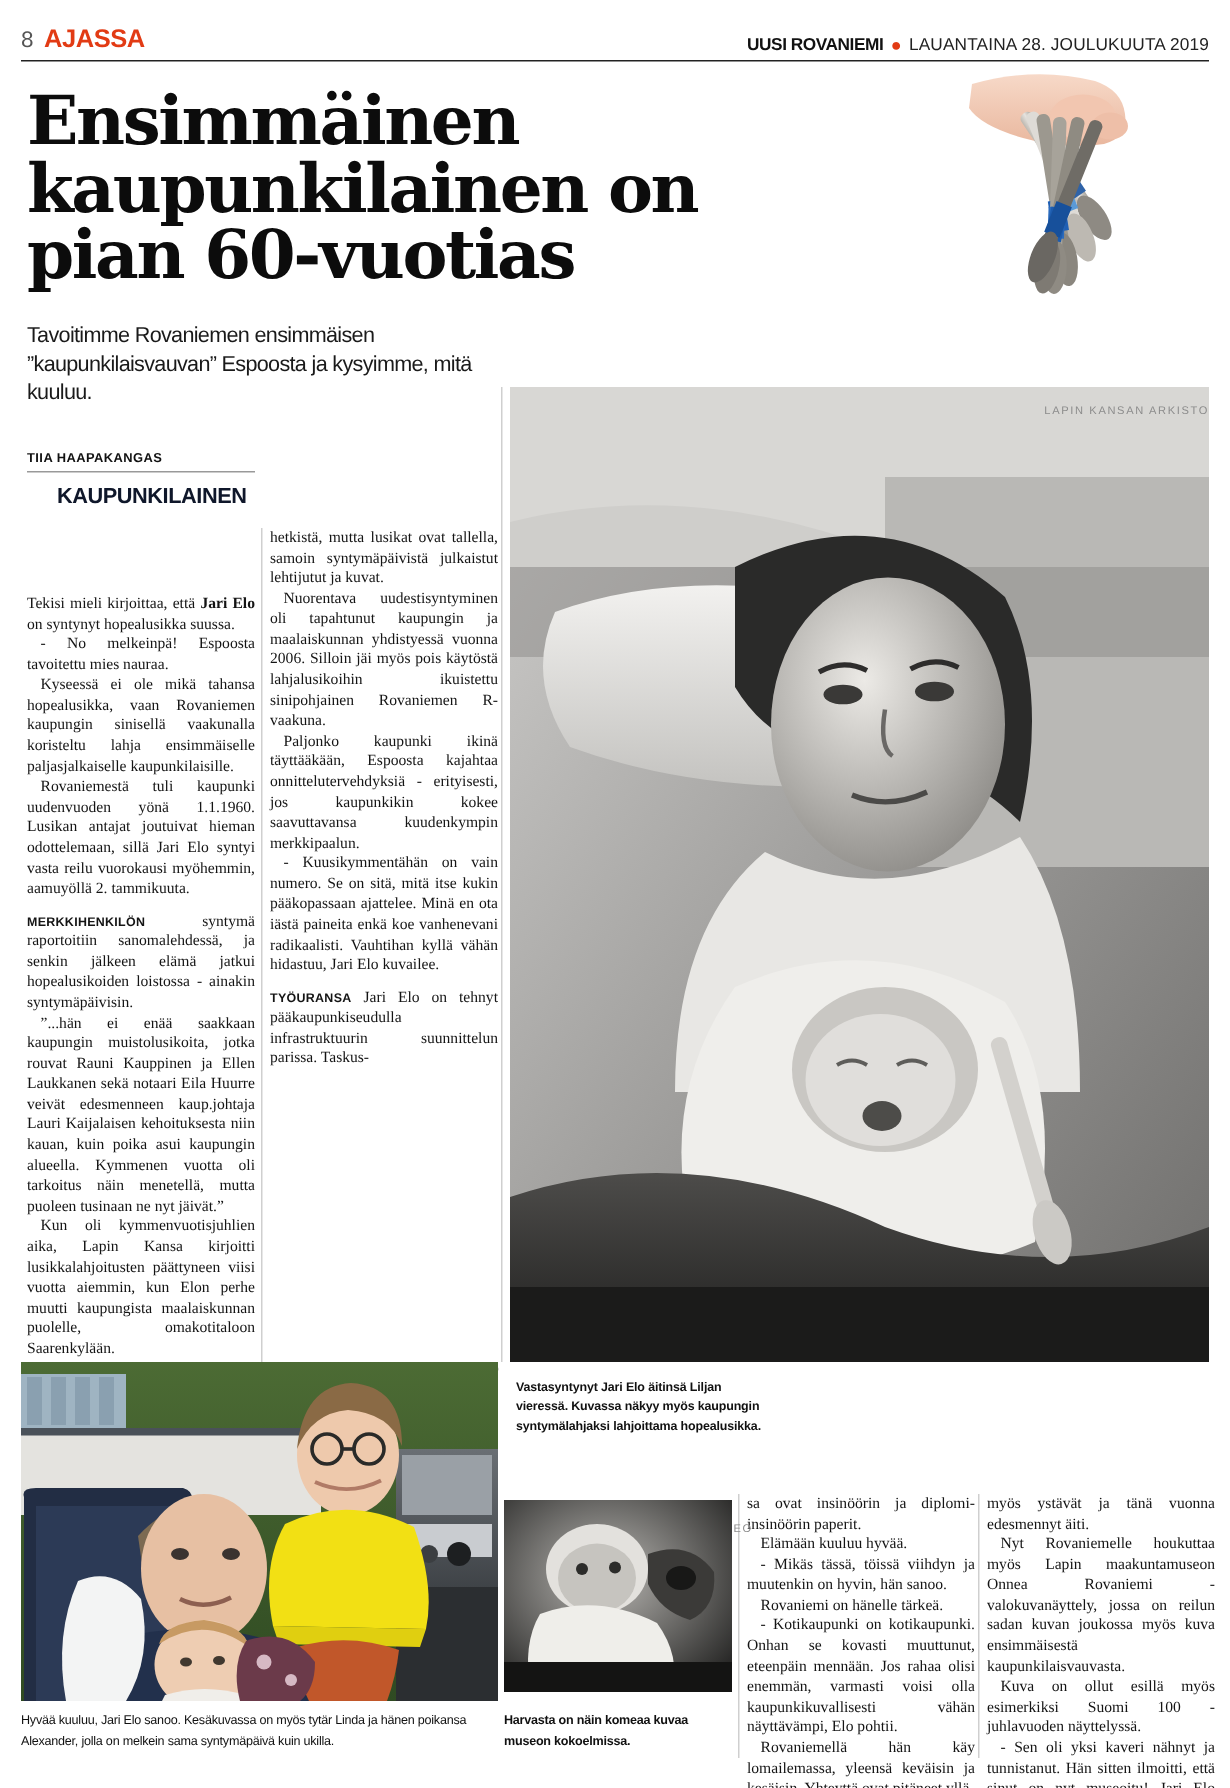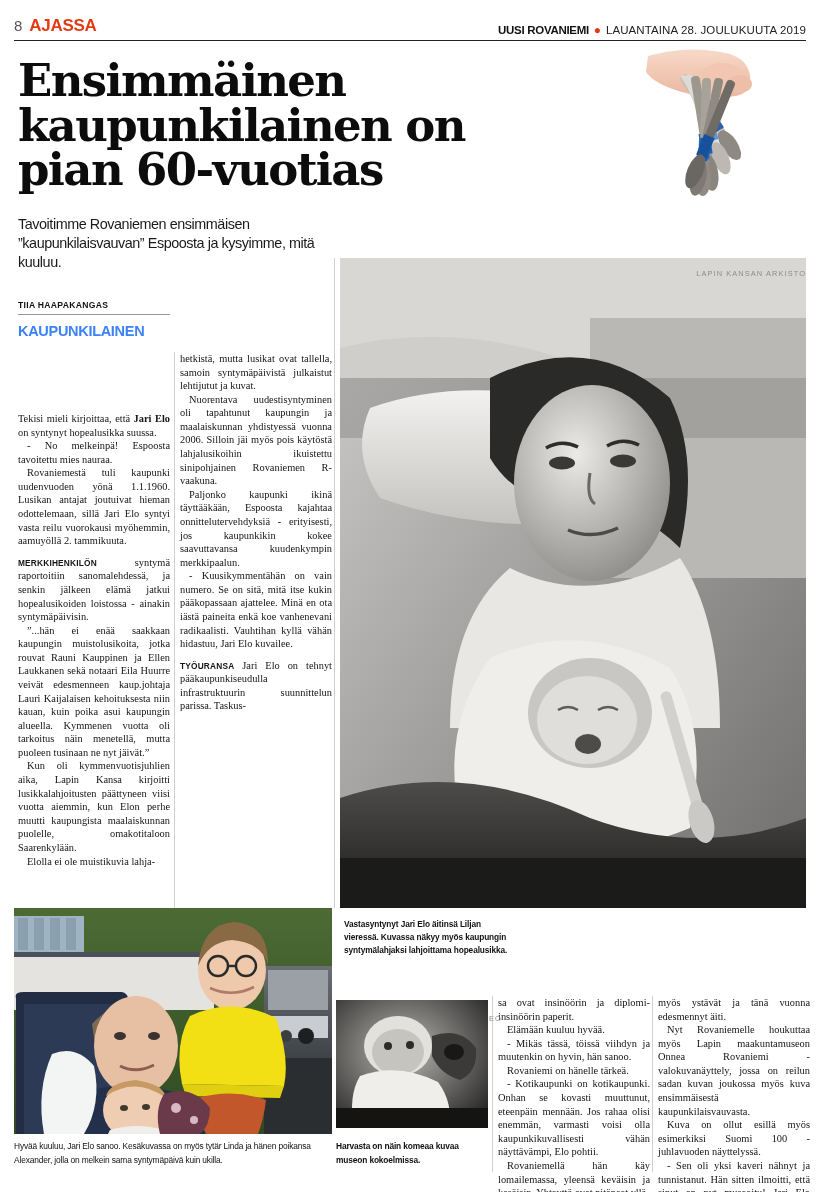--- a/index.html
+++ b/index.html
@@ -55,39 +55,39 @@
     font-size:14.4px; line-height:1.33; letter-spacing:-0.45px;
     width:306px; margin: 22px 0 0 4px; color:#1a1a1a;
   }
 
   
   .byline-wrap { width:152px; margin:28px 0 0 4px; }
   .byline { font-family:"Liberation Sans", sans-serif; font-weight:bold;
             font-size:8.6px; letter-spacing:0.3px; color:#111; }
   .byline-rule { border-bottom:1px solid #999; margin-top:4px; }
   .kicker { font-family:"Liberation Sans", sans-serif; font-weight:bold;
-            font-size:14.5px; color:#3b82f6; letter-spacing:-0.3px; margin-top:8px; }
+            font-size:14.5px; color:#0f172a; letter-spacing:-0.3px; margin-top:8px;margin-left:20px; }
 
   
   .bodytext {
     font-family:"Liberation Serif", serif;
     font-size:10.4px;
     line-height:1.305;
     text-align:justify;
     color:#141414;
     -webkit-hyphens:none; hyphens:none;
   }
   .bodytext p { margin:0; text-indent:9px; }
   .bodytext p.noindent { text-indent:0; }
   .bodytext p.lead-in { text-indent:0; margin-top:8px; }
   .sc { font-family:"Liberation Sans", sans-serif; font-weight:bold;
         font-size:8.3px; letter-spacing:0.2px; }
   b { font-weight:bold; }
 
-  .col-a { position:absolute; left:18px;  top:412px; width:152px; }
+  .col-a { position:absolute; left:18px;  top:396px; width:152px; }
   .col-b { position:absolute; left:180px; top:352px; width:152px; }
 
   
   .vrule { position:absolute; width:1px; background:#cfcfcf; }
 
   
   .hero {
     position:absolute; left:340px; top:258px; width:466px; height:650px;
     overflow:hidden; background:#d9d9d9;
   }
@@ -217,20 +217,21 @@
   </div>
 
   <div class="vrule" style="left:174px; top:352px; height:556px;"></div>
   <div class="vrule" style="left:334px; top:258px; height:650px;"></div>
   <div class="vrule" style="left:492px; top:996px; height:176px;"></div>
   <div class="vrule" style="left:652px; top:996px; height:176px;"></div>
 
   <div class="bodytext col-a">
       <p class="noindent">Tekisi mieli kirjoittaa, että <b>Jari Elo</b> on syntynyt hopealusikka suussa.</p>
       <p class="">- No melkeinpä! Espoosta tavoitettu mies nauraa.</p>
+      <p class="">Kyseessä ei ole mikä tahansa hopealusikka, vaan Rovaniemen kaupungin sinisellä vaakunalla koristeltu lahja ensimmäiselle paljasjalkaiselle kaupunkilaisille.</p>
       <p class="">Rovaniemestä tuli kaupunki uudenvuoden yönä 1.1.1960. Lusikan antajat joutuivat hieman odottelemaan, sillä Jari Elo syntyi vasta reilu vuorokausi myöhemmin, aamuyöllä 2. tammikuuta.</p>
       <p class="lead-in"><span class="sc">MERKKIHENKILÖN</span> syntymä raportoitiin sanomalehdessä, ja senkin jälkeen elämä jatkui hopealusikoiden loistossa - ainakin syntymäpäivisin.</p>
       <p class="">”...hän ei enää saakkaan kaupungin muistolusikoita, jotka rouvat Rauni Kauppinen ja Ellen Laukkanen sekä notaari Eila Huurre veivät edesmenneen kaup.johtaja Lauri Kaijalaisen kehoituksesta niin kauan, kuin poika asui kaupungin alueella. Kymmenen vuotta oli tarkoitus näin menetellä, mutta puoleen tusinaan ne nyt jäivät.”</p>
       <p class="">Kun oli kymmenvuotisjuhlien aika, Lapin Kansa kirjoitti lusikkalahjoitusten päättyneen viisi vuotta aiemmin, kun Elon perhe muutti kaupungista maalaiskunnan puolelle, omakotitaloon Saarenkylään.</p>
       <p class="">Elolla ei ole muistikuvia lahja-</p>
     </div>
   <div class="bodytext col-b">
       <p class="noindent">hetkistä, mutta lusikat ovat tallella, samoin syntymäpäivistä julkaistut lehtijutut ja kuvat.</p>
       <p class="">Nuorentava uudestisyntyminen oli tapahtunut kaupungin ja maalaiskunnan yhdistyessä vuonna 2006. Silloin jäi myös pois käytöstä lahjalusikoihin ikuistettu sinipohjainen Rovaniemen R-vaakuna.</p>
       <p class="">Paljonko kaupunki ikinä täyttääkään, Espoosta kajahtaa onnittelutervehdyksiä - erityisesti, jos kaupunkikin kokee saavuttavansa kuudenkympin merkkipaalun.</p>

